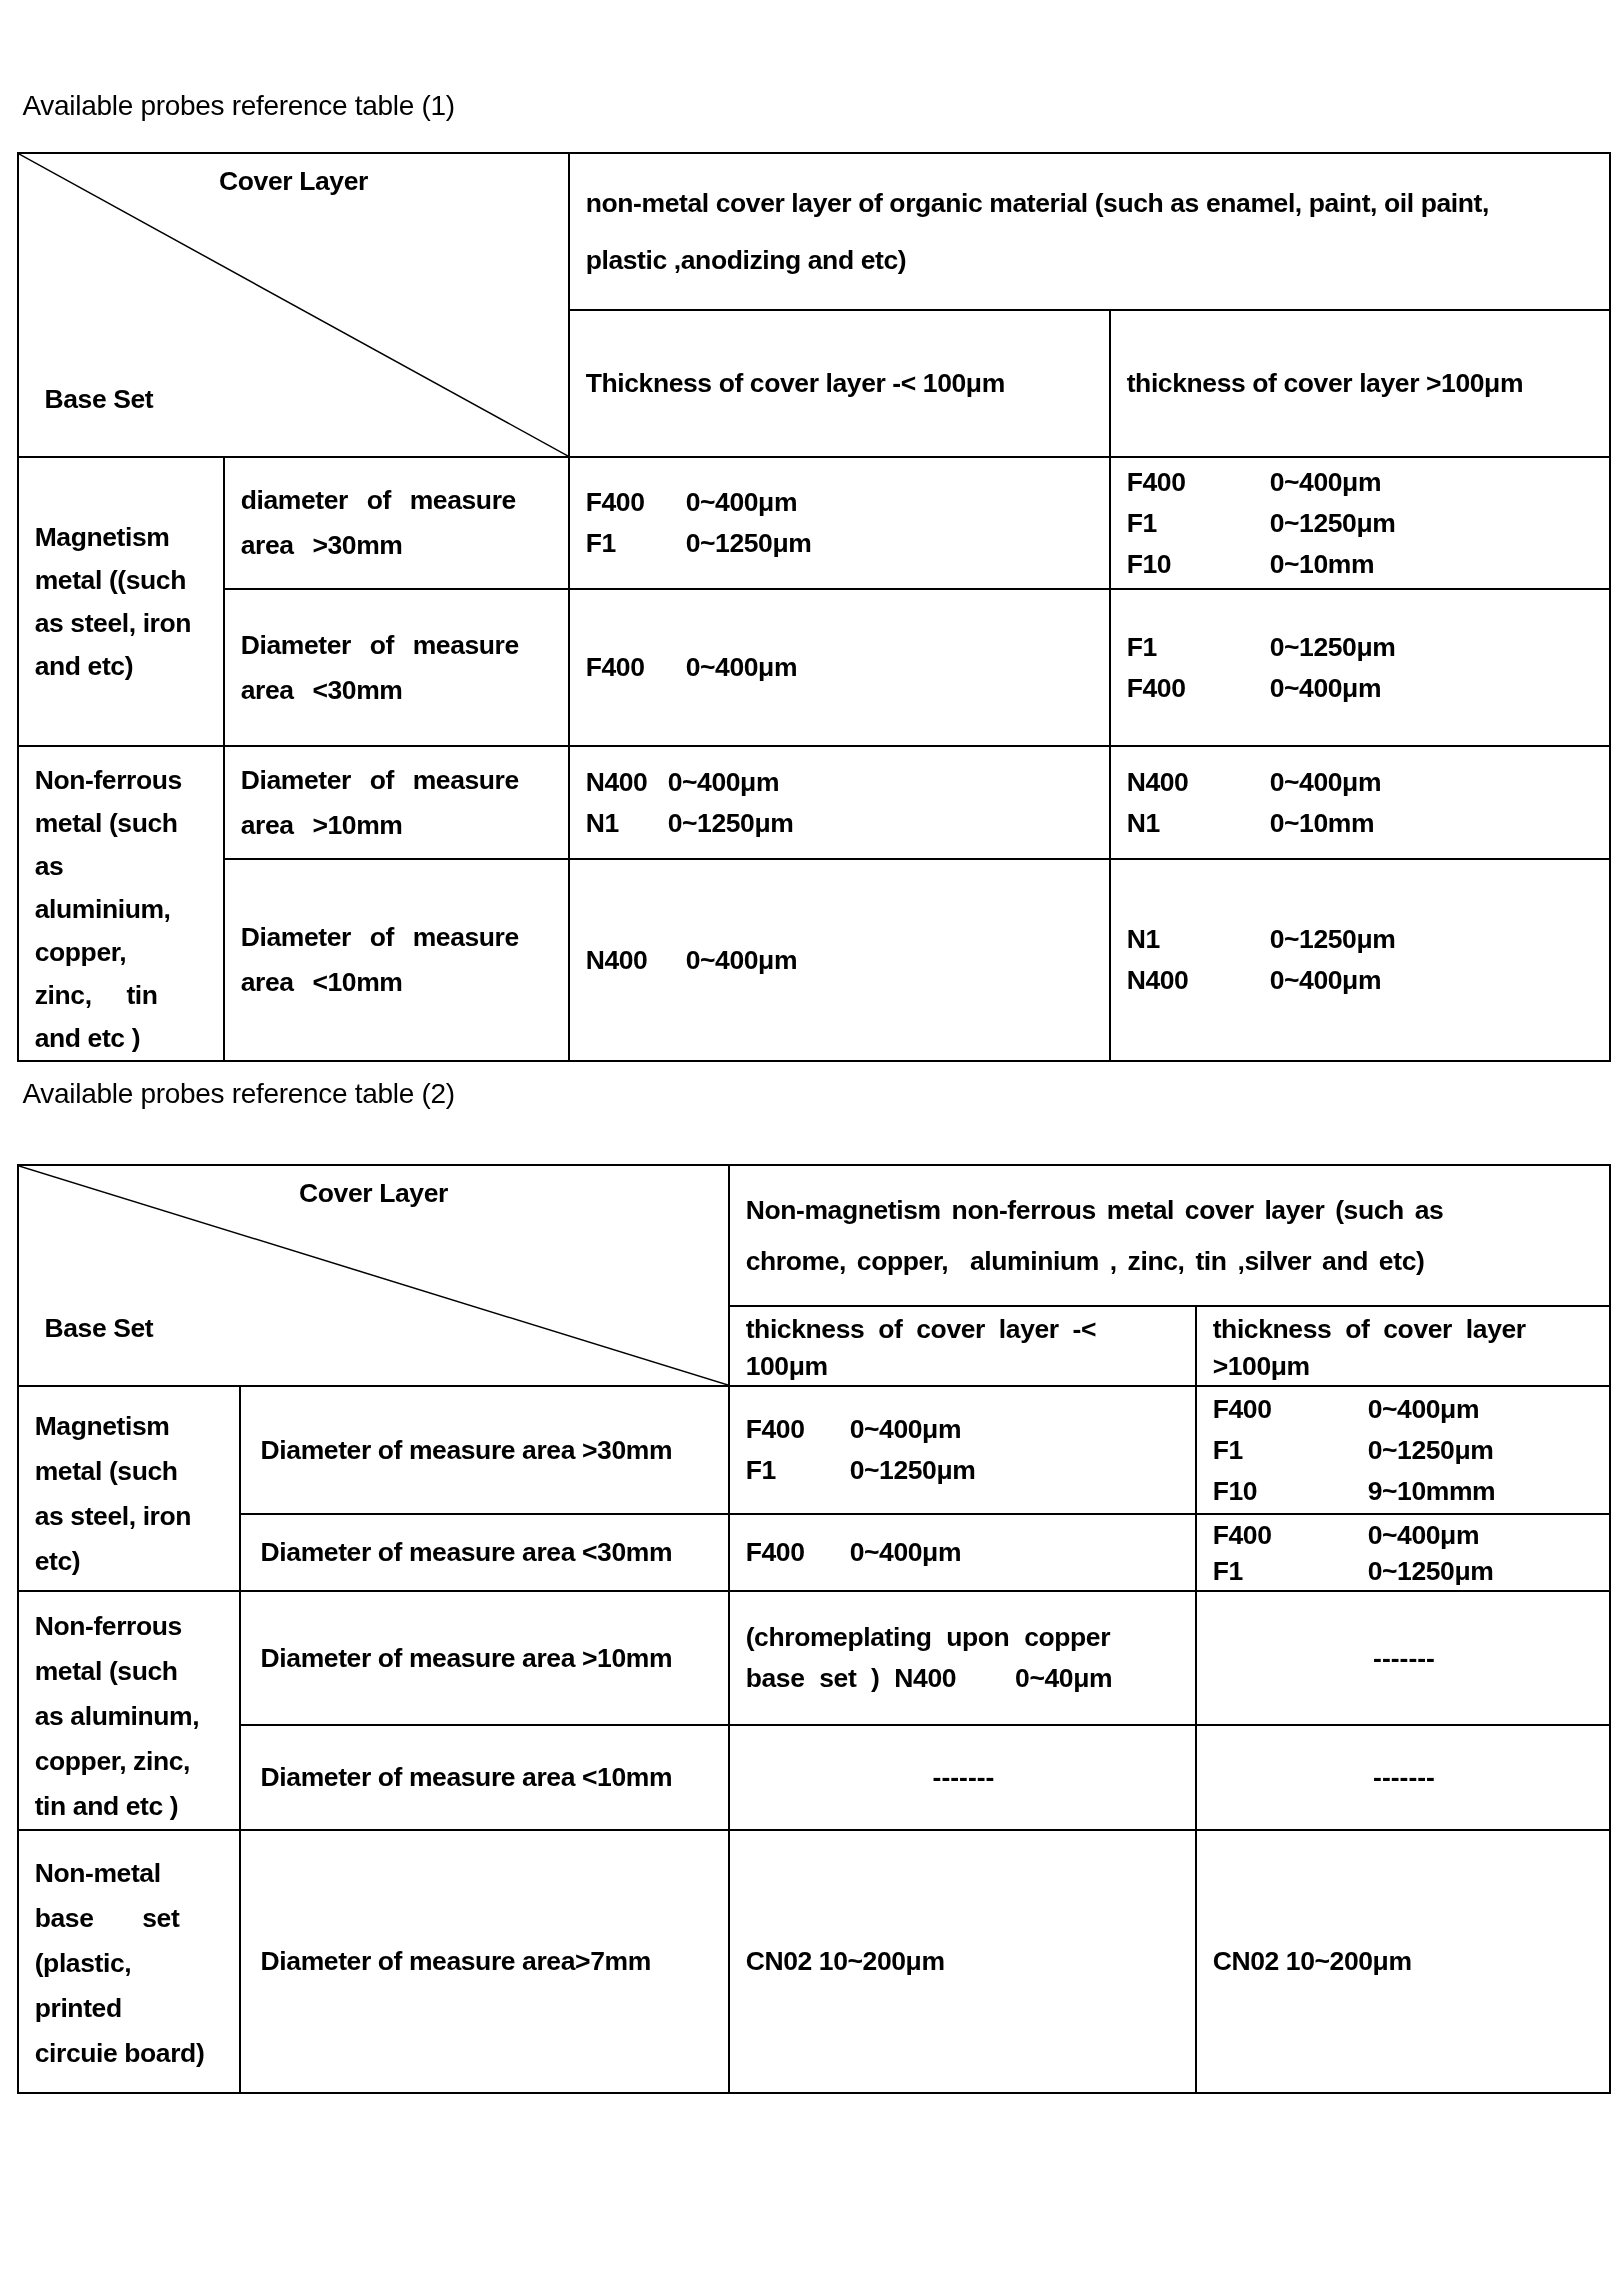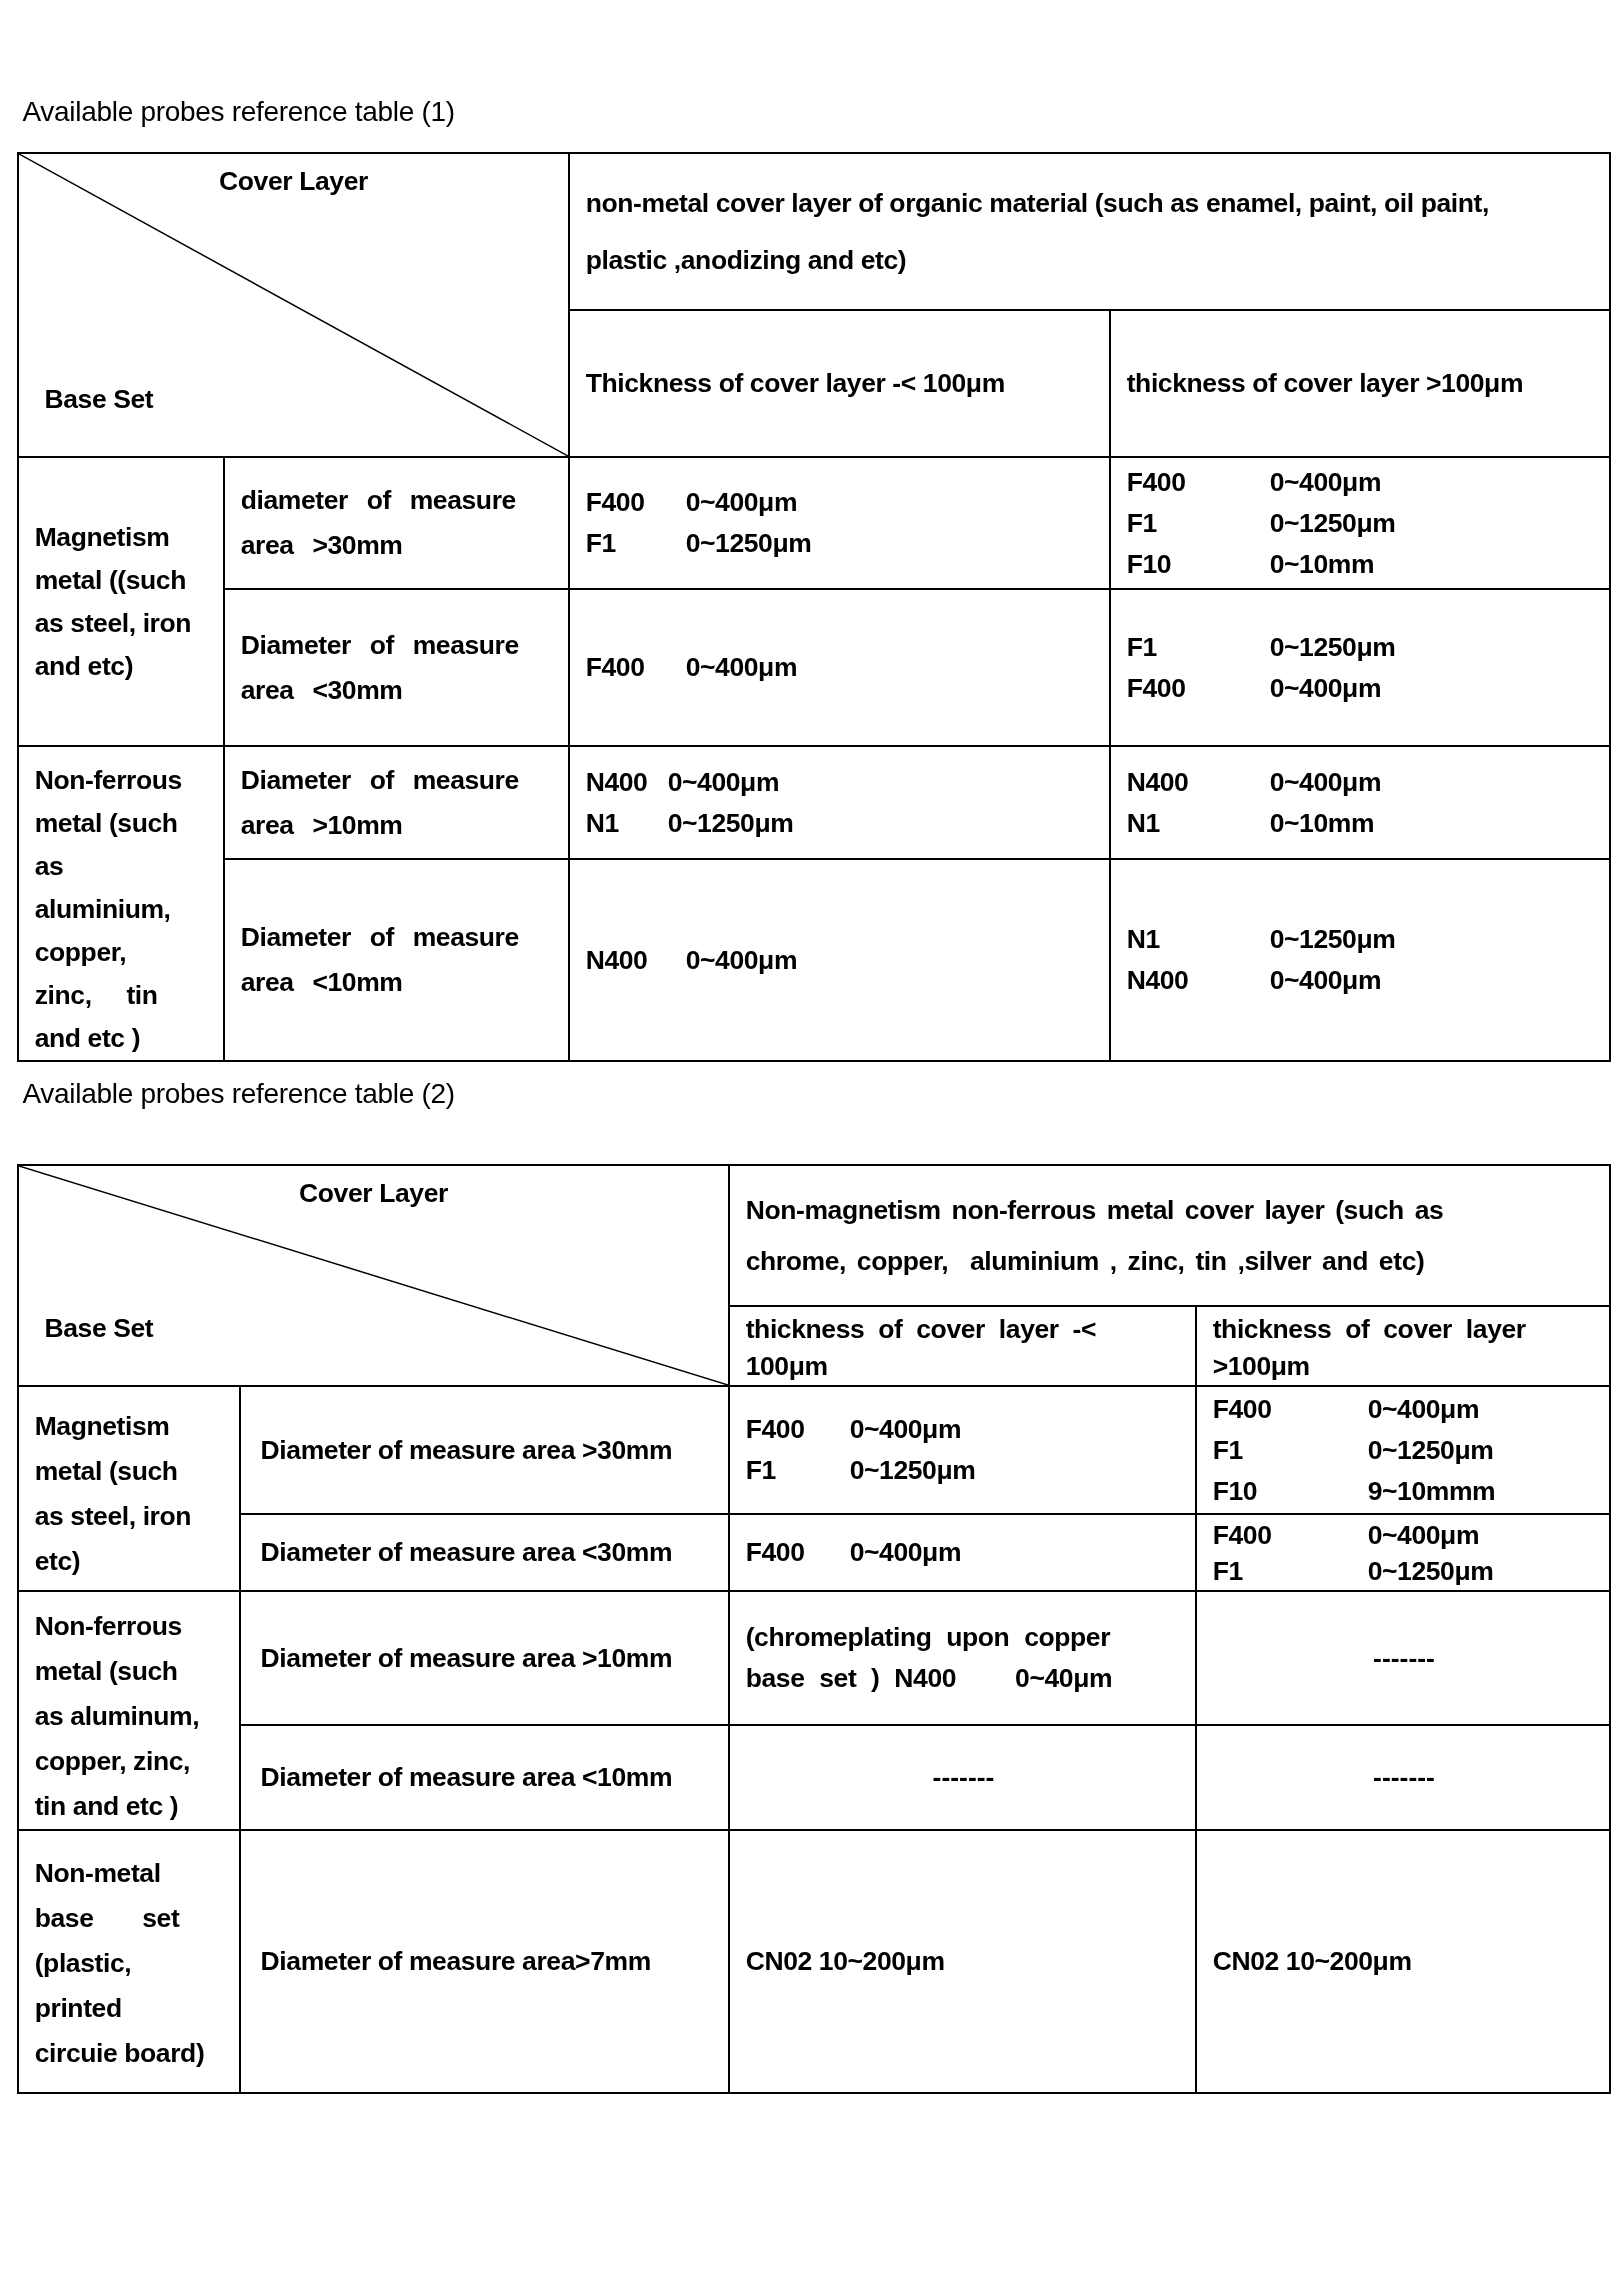--- a/index.html
+++ b/index.html
@@ -1,20 +1,20 @@
 <!DOCTYPE html>
 <html><head>
 <meta charset="utf-8">
 <style>
   html,body{margin:0;padding:0;background:#e8e8e8;}
   #page{position:relative;width:1621px;height:2293px;background:#ffffff;
         font-family:"Liberation Sans","DejaVu Sans",sans-serif;color:#000;}
   .doc-title{position:absolute;left:22.5px;font-size:28px;font-weight:400;
              letter-spacing:-0.3px;color:#000;white-space:nowrap;}
-  #title1{top:96px;}
+  #title1{top:90px;}
   #title2{top:1078px;}
 
   table.t{position:absolute;left:17px;border-collapse:collapse;table-layout:fixed;
           width:1592px;letter-spacing:-0.4px;}
   #t1{top:152px;}
   #t2{top:1164px;}
   table.t td{border:2px solid #000;font-size:26.5px;font-weight:700;
              vertical-align:middle;overflow:hidden;padding:0 13.7px 0 15.7px;}
   table.t{border:2.9px solid #000;}
 

